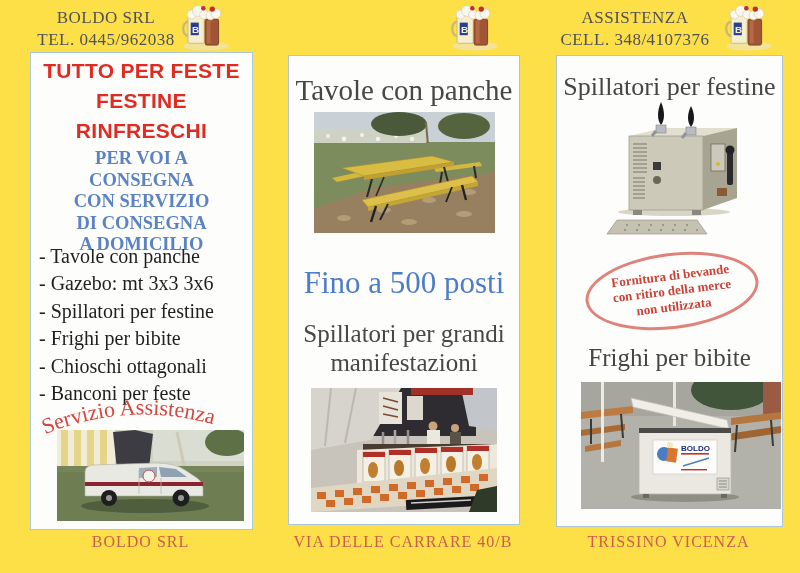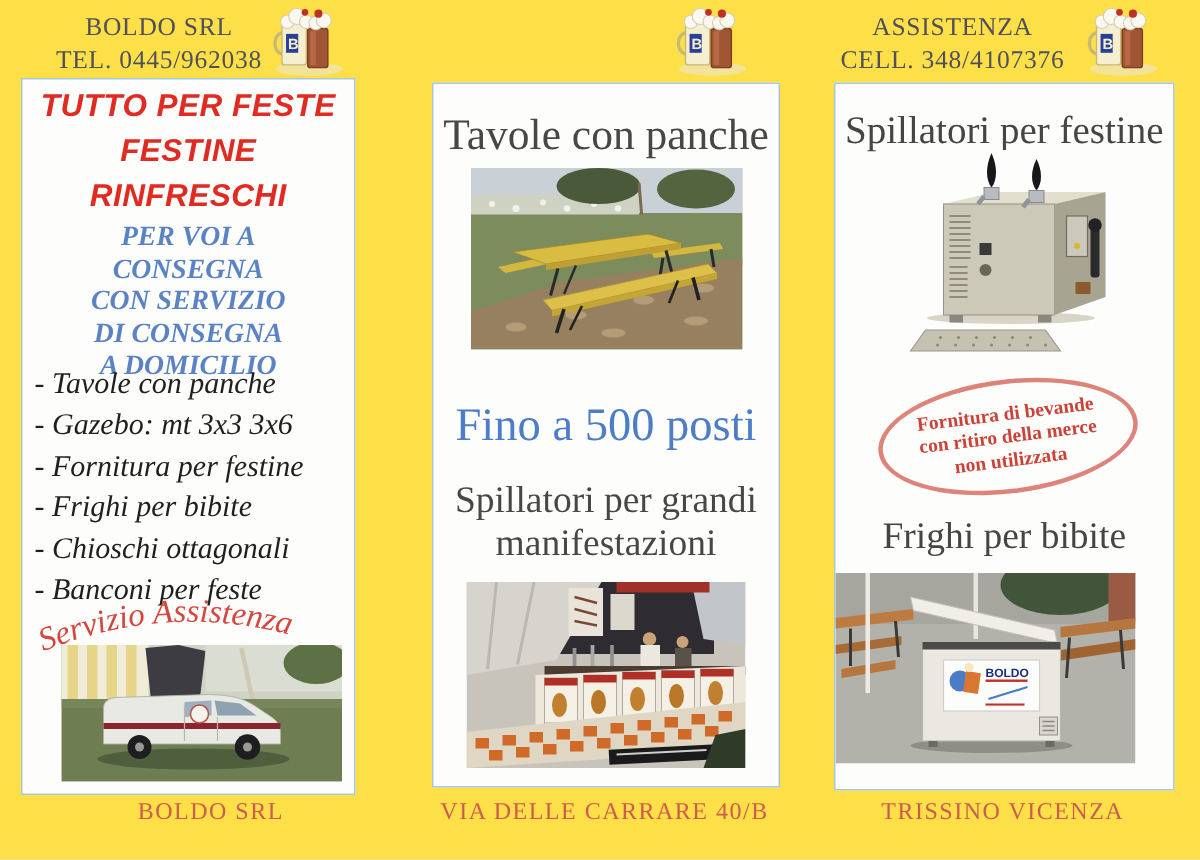--- a/index.html
+++ b/index.html
@@ -28,21 +28,21 @@
   .mp-photo2{position:absolute;top:332px;left:22px;width:186px;height:124px;}
 
   
   .rp-h1{position:absolute;top:16px;left:0;right:0;text-align:center;font-size:26px;color:#454545;}
   .rp-disp{position:absolute;top:44px;left:42px;width:160px;height:138px;}
   .rp-stamp{position:absolute;top:197px;left:28px;width:168px;height:70px;
             border:3px solid #dd837a;border-radius:50%;transform:rotate(-7deg);
             display:flex;flex-direction:column;justify-content:center;align-items:center;}
   .rp-stamp div{font-weight:bold;font-size:13px;line-height:15.5px;color:#cc4238;white-space:nowrap;}
   .rp-h2{position:absolute;top:288px;left:0;right:0;text-align:center;font-size:25px;color:#454545;}
-  .rp-photo{position:absolute;top:326px;left:0;width:200px;height:127px;}
+  .rp-photo{position:absolute;top:326px;left:24px;width:200px;height:127px;}
   svg{display:block;}
 </style>
 </head>
 <body>
 
 <div id="page">
 
   <div class="hdr" style="left:30px;top:7px;width:152px;">
     <div>BOLDO SRL</div>
     <div>TEL. 0445/962038</div>
@@ -103,37 +103,37 @@
       <circle cx="14" cy="11" r="5" fill="#faf8f0" stroke="#d8ccb0" stroke-width=".8"></circle>
       <circle cx="21" cy="7" r="6" fill="#faf8f0" stroke="#d8ccb0" stroke-width=".8"></circle>
       <circle cx="28" cy="11" r="5" fill="#faf8f0" stroke="#d8ccb0" stroke-width=".8"></circle>
       <circle cx="35" cy="12" r="5" fill="#faf8f0" stroke="#d8ccb0" stroke-width=".8"></circle>
       <circle cx="41" cy="10" r="5.5" fill="#faf8f0" stroke="#d8ccb0" stroke-width=".8"></circle>
       <circle cx="37" cy="5" r="3" fill="#c03028"></circle>
       <circle cx="27" cy="4" r="2.5" fill="#c03028"></circle>
     </svg>
   </span>
 
-  <div class="panel" style="left:14px;top:52px;width:221px;height:476px;font-style:italic;">
+  <div class="panel" style="left:30px;top:52px;width:221px;height:476px;">
     <div class="lp-title">
       <div>TUTTO PER FESTE</div>
       <div>FESTINE</div>
       <div>RINFRESCHI</div>
     </div>
     <div class="lp-sub">
       <div>PER VOI A</div>
       <div>CONSEGNA</div>
       <div>CON SERVIZIO</div>
       <div>DI CONSEGNA</div>
       <div>A DOMICILIO</div>
     </div>
     <div class="lp-list">
       <div>- Tavole con panche</div>
       <div>- Gazebo: mt 3x3 3x6</div>
-      <div>- Fornitura per festine</div>
+      <div>- Spillatori per festine</div>
       <div>- Frighi per bibite</div>
       <div>- Chioschi ottagonali</div>
       <div>- Banconi per feste</div>
     </div>
     <div class="lp-arc">
       <svg viewBox="0 0 212 50" width="212" height="50">
         <path id="arcP" d="M 8,44 Q 106,4 204,42" fill="none" stroke="none"></path>
         <text font-family="Liberation Serif, serif" font-size="22" fill="#d6453e">
           <textPath href="#arcP" startOffset="2">Servizio Assistenza</textPath>
         </text>

